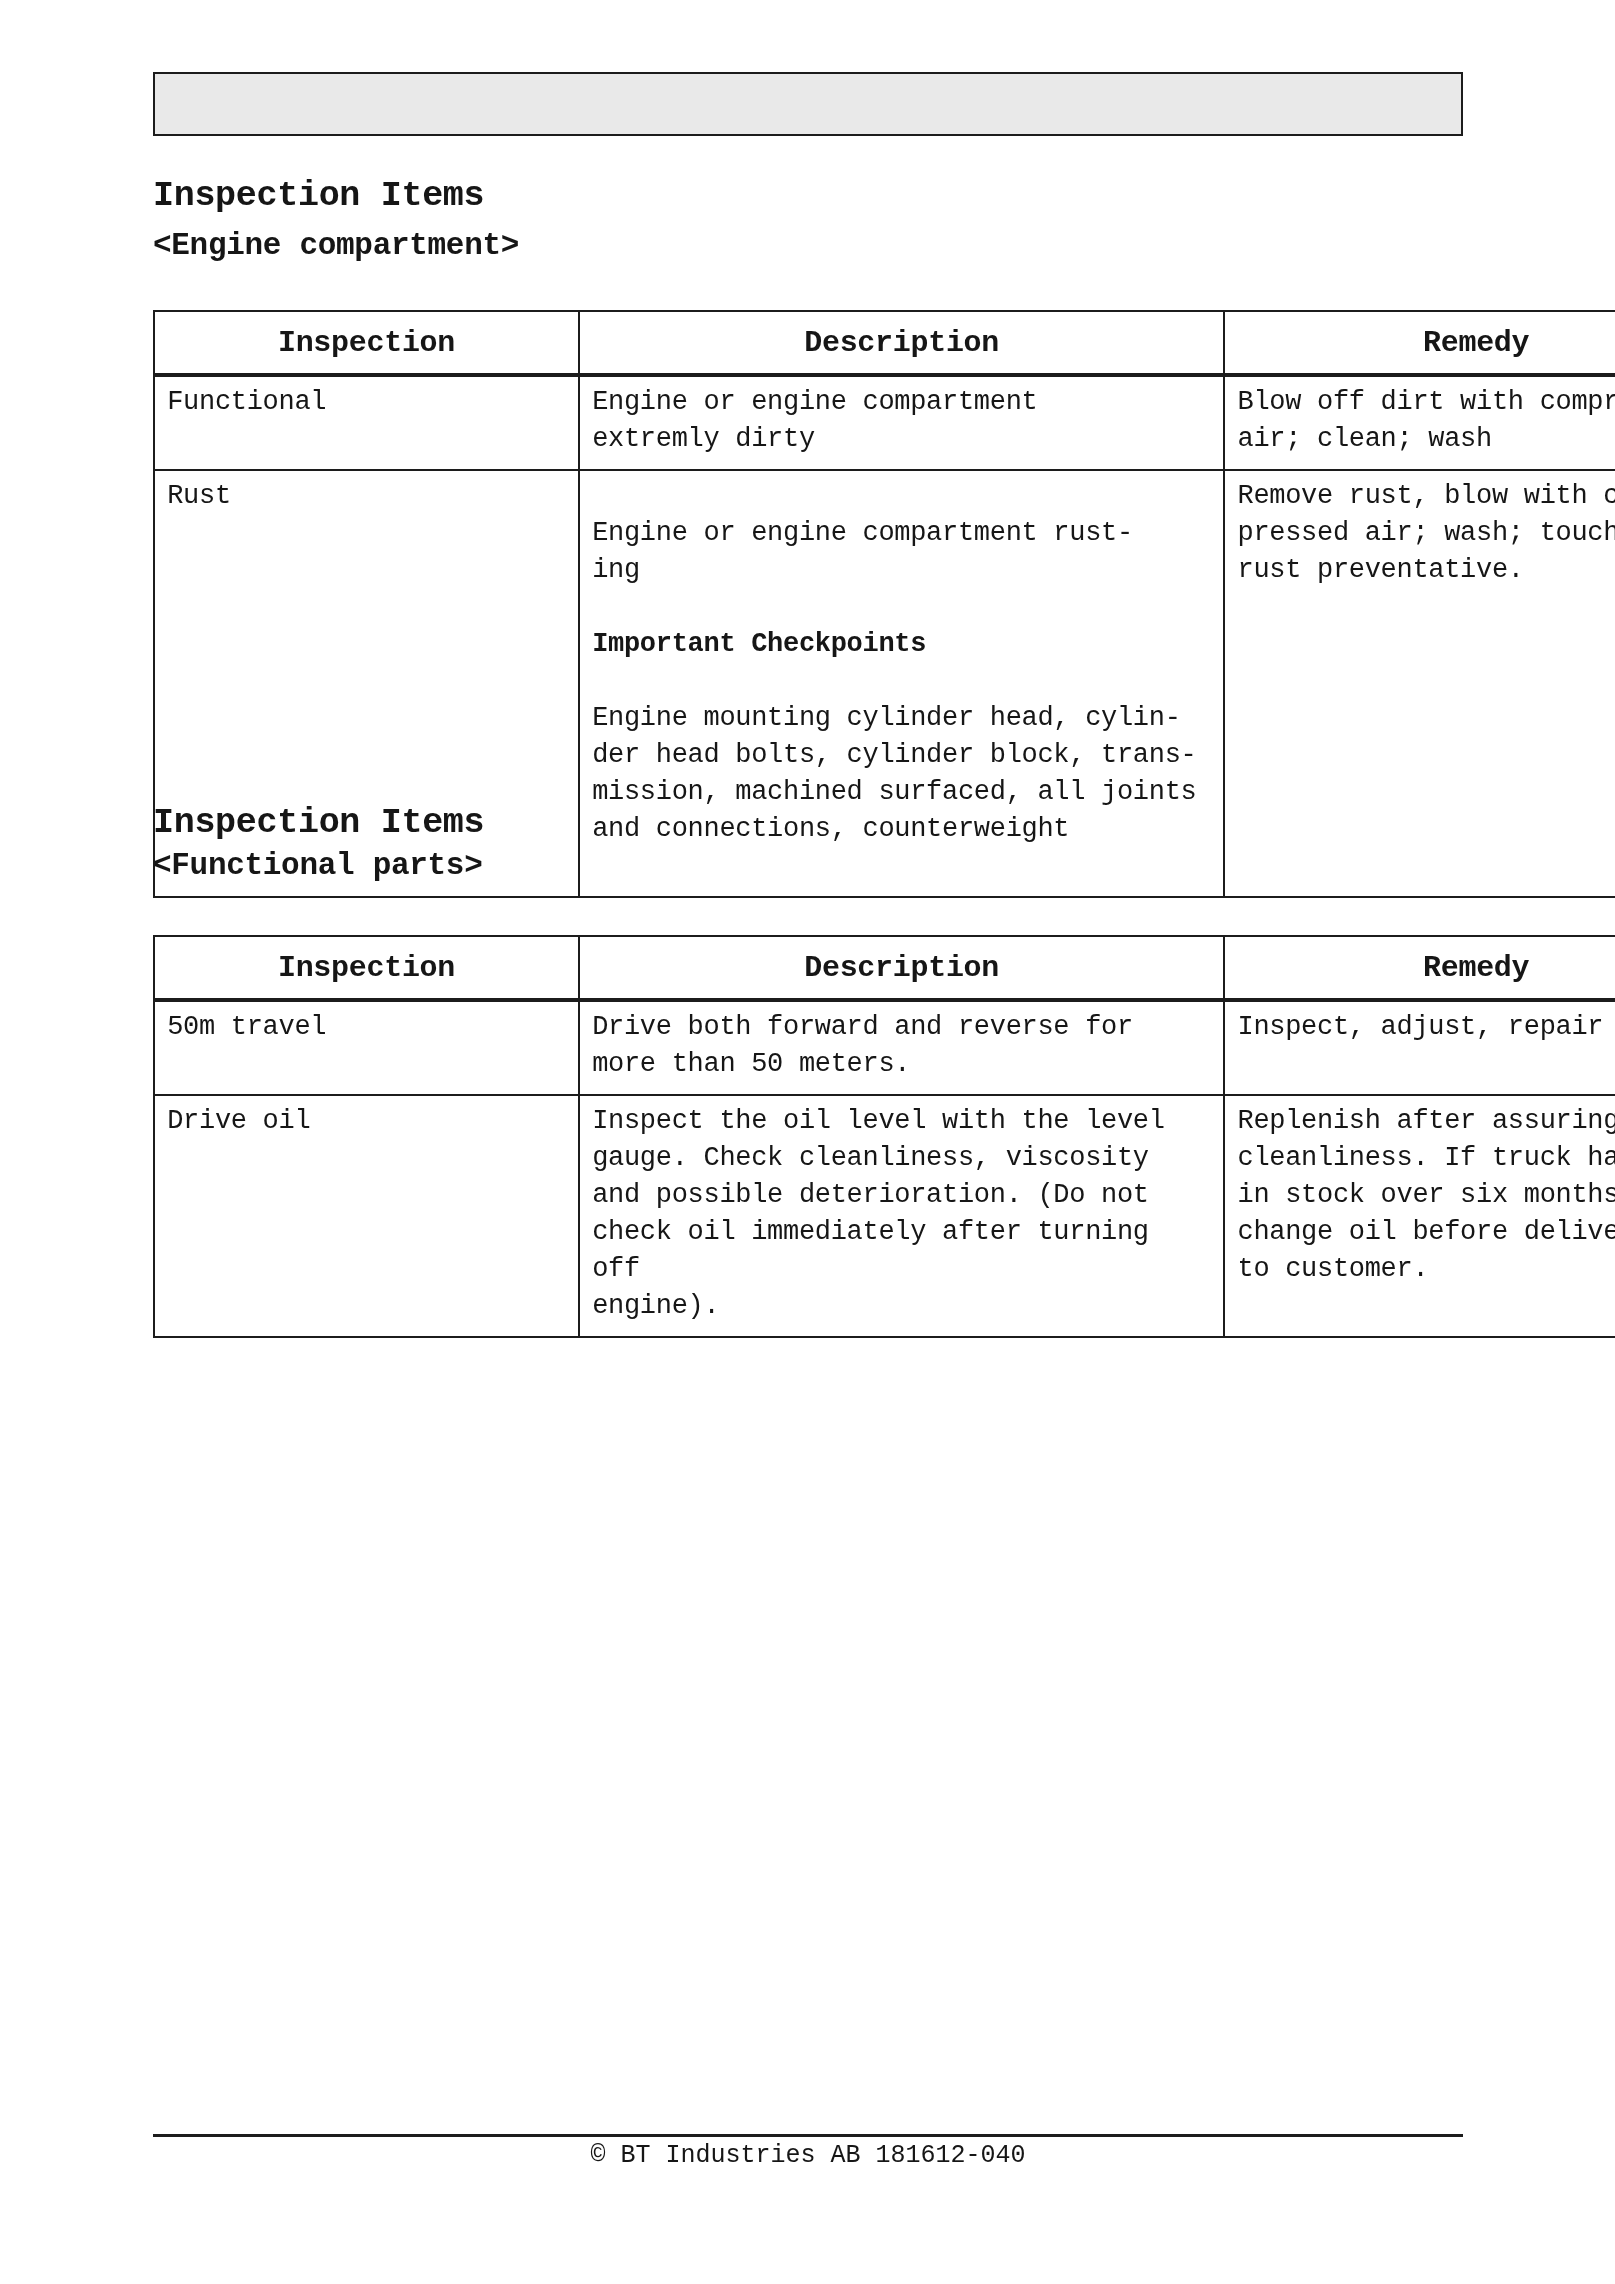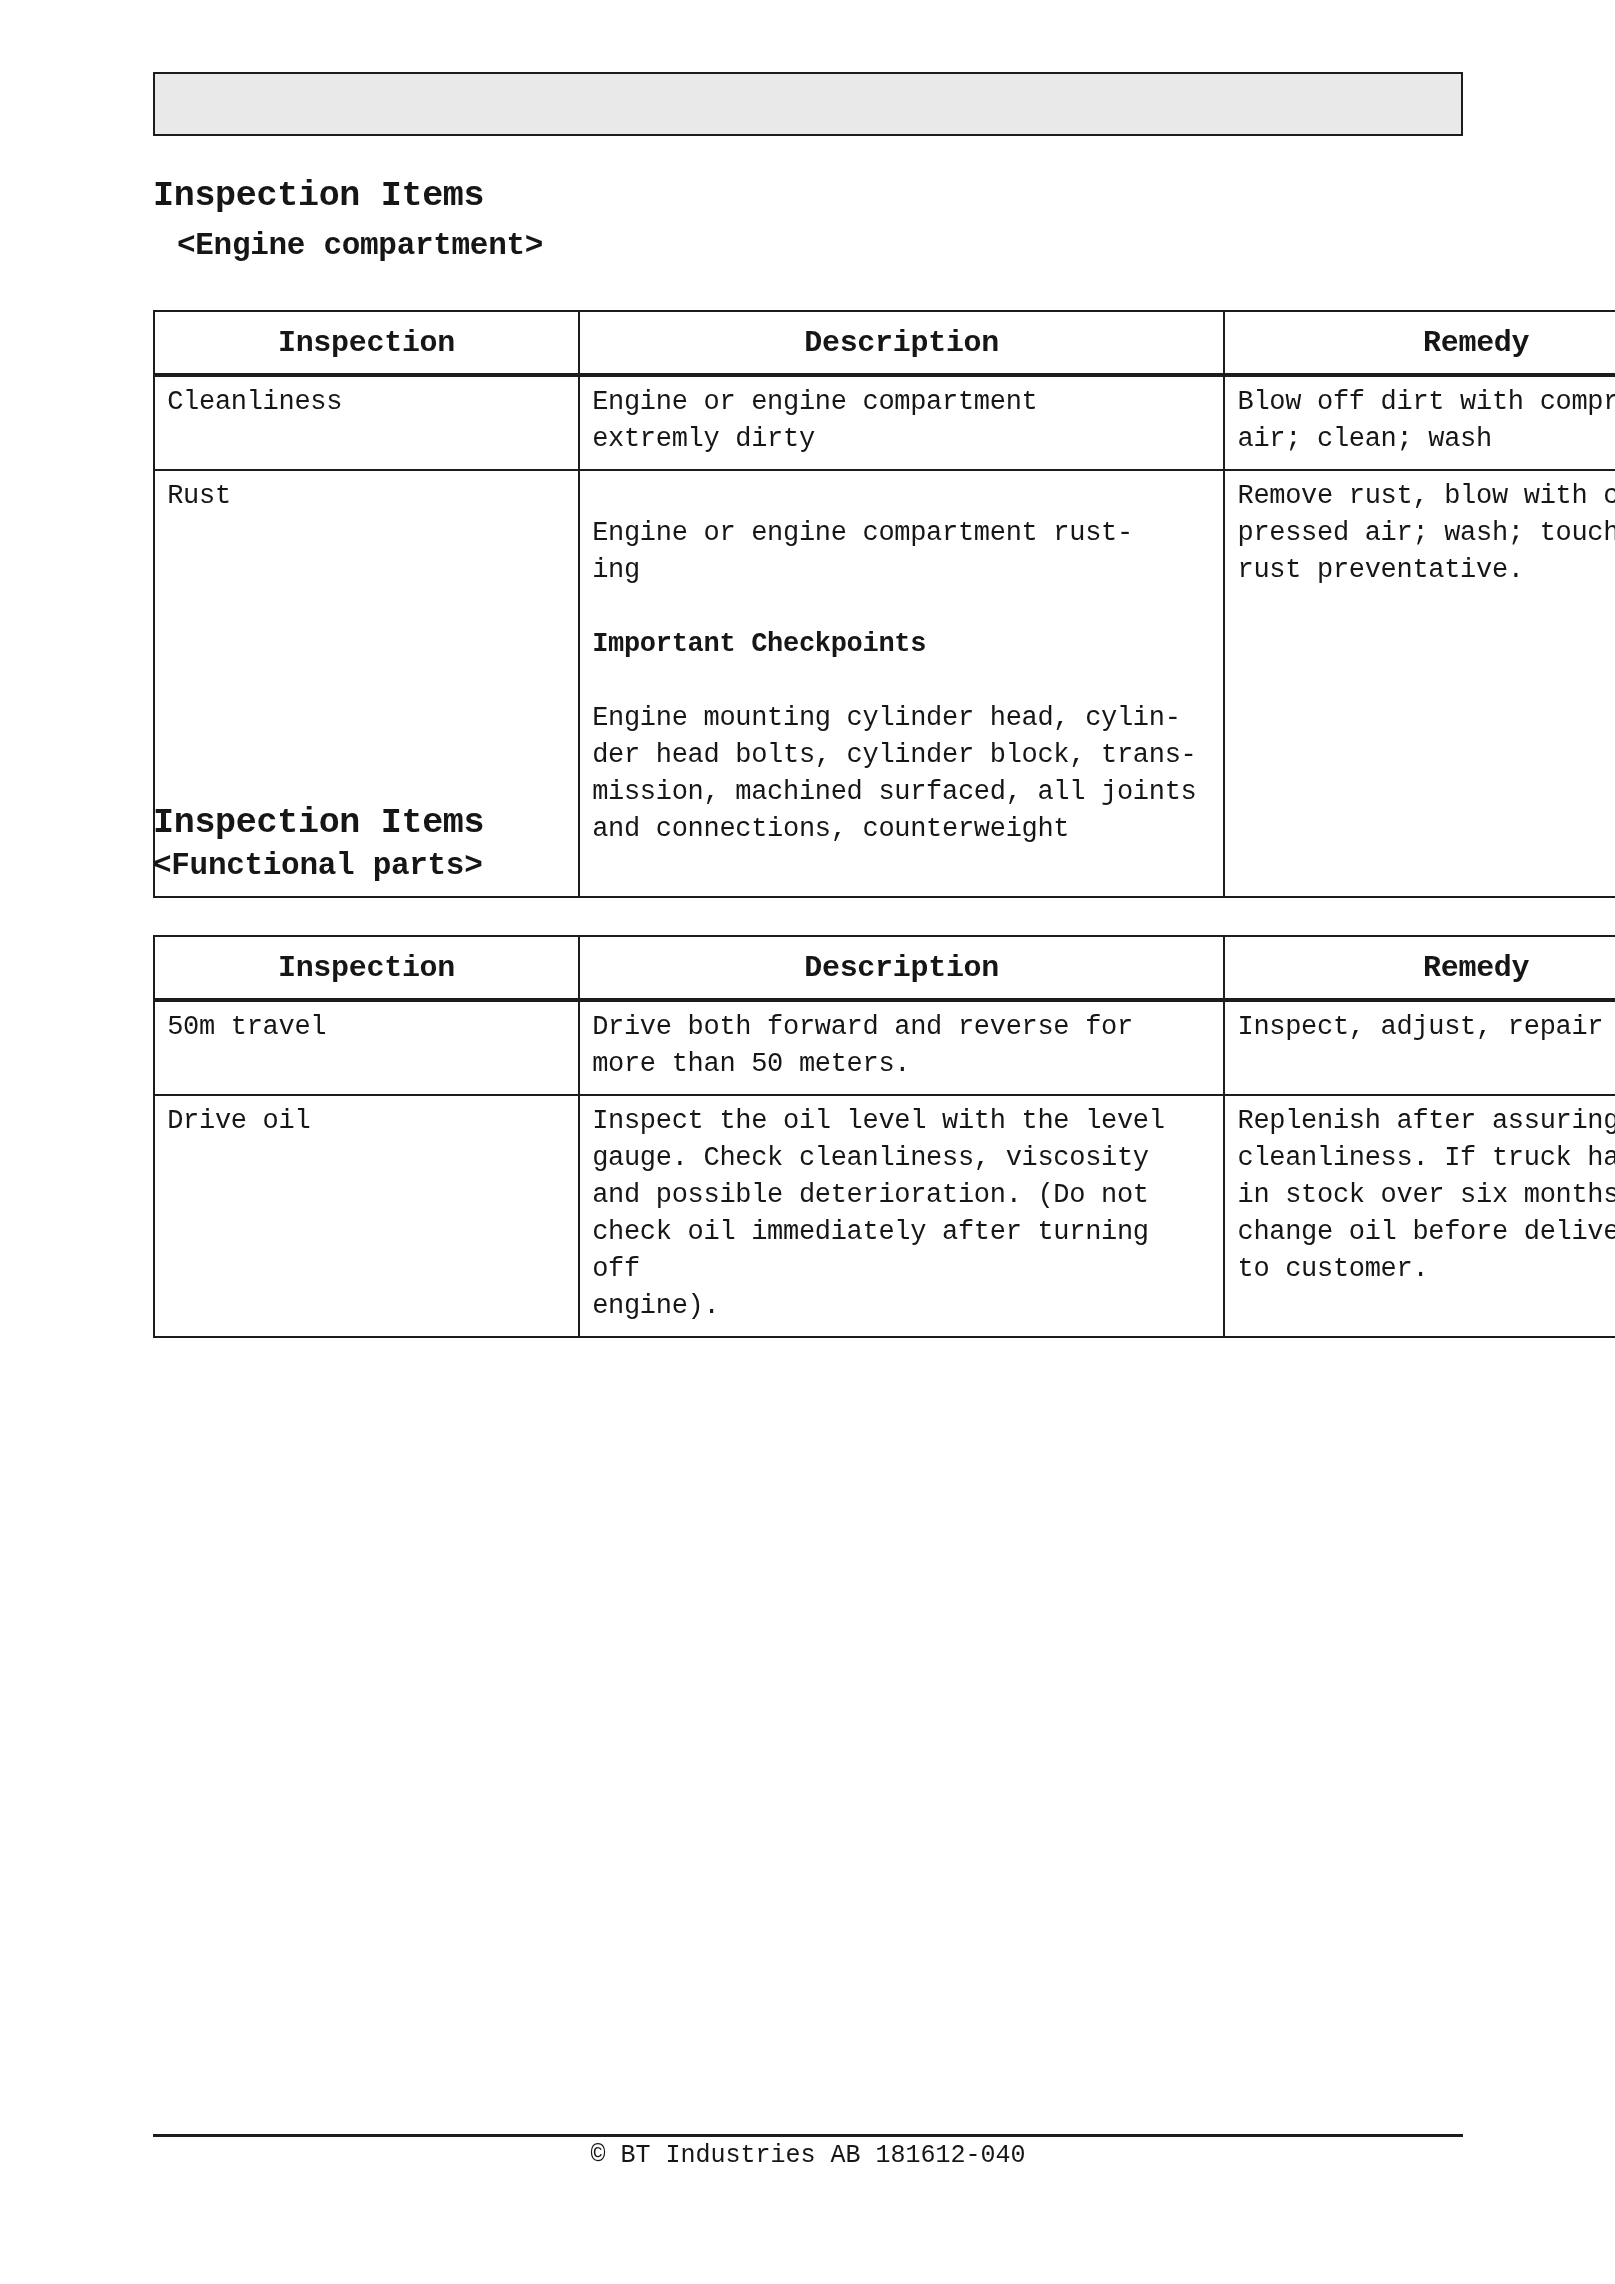--- a/index.html
+++ b/index.html
@@ -38,21 +38,21 @@
   .h2 {
     position: absolute;
     left: 153px;
     margin: 0;
     font-size: 31px;
     font-weight: bold;
     line-height: 1.2;
     letter-spacing: -0.3px;
   }
   .pos-h1a { top: 175px; }
-  .pos-h2a { top: 227px; margin-left: 24px; }
+  .pos-h2a { top: 227px; }
   .pos-h1b { top: 802px; }
   .pos-h2b { top: 847px; }
 
   .tbl {
     position: absolute;
     left: 153px;
     width: 1576px;
     border-collapse: collapse;
     table-layout: fixed;
   }
@@ -128,21 +128,21 @@
     </colgroup>
     <thead>
       <tr>
         <th>Inspection</th>
         <th>Description</th>
         <th>Remedy</th>
       </tr>
     </thead>
     <tbody>
       <tr>
-        <td>Cleanliness</td>
+        <td>Functional</td>
         <td>Engine or engine compartment
 extremly dirty</td>
         <td>Blow off dirt with compressed
 air; clean; wash</td>
       </tr>
       <tr>
         <td>Rust</td>
         <td>
           <div>Engine or engine compartment rust-
 ing</div>

